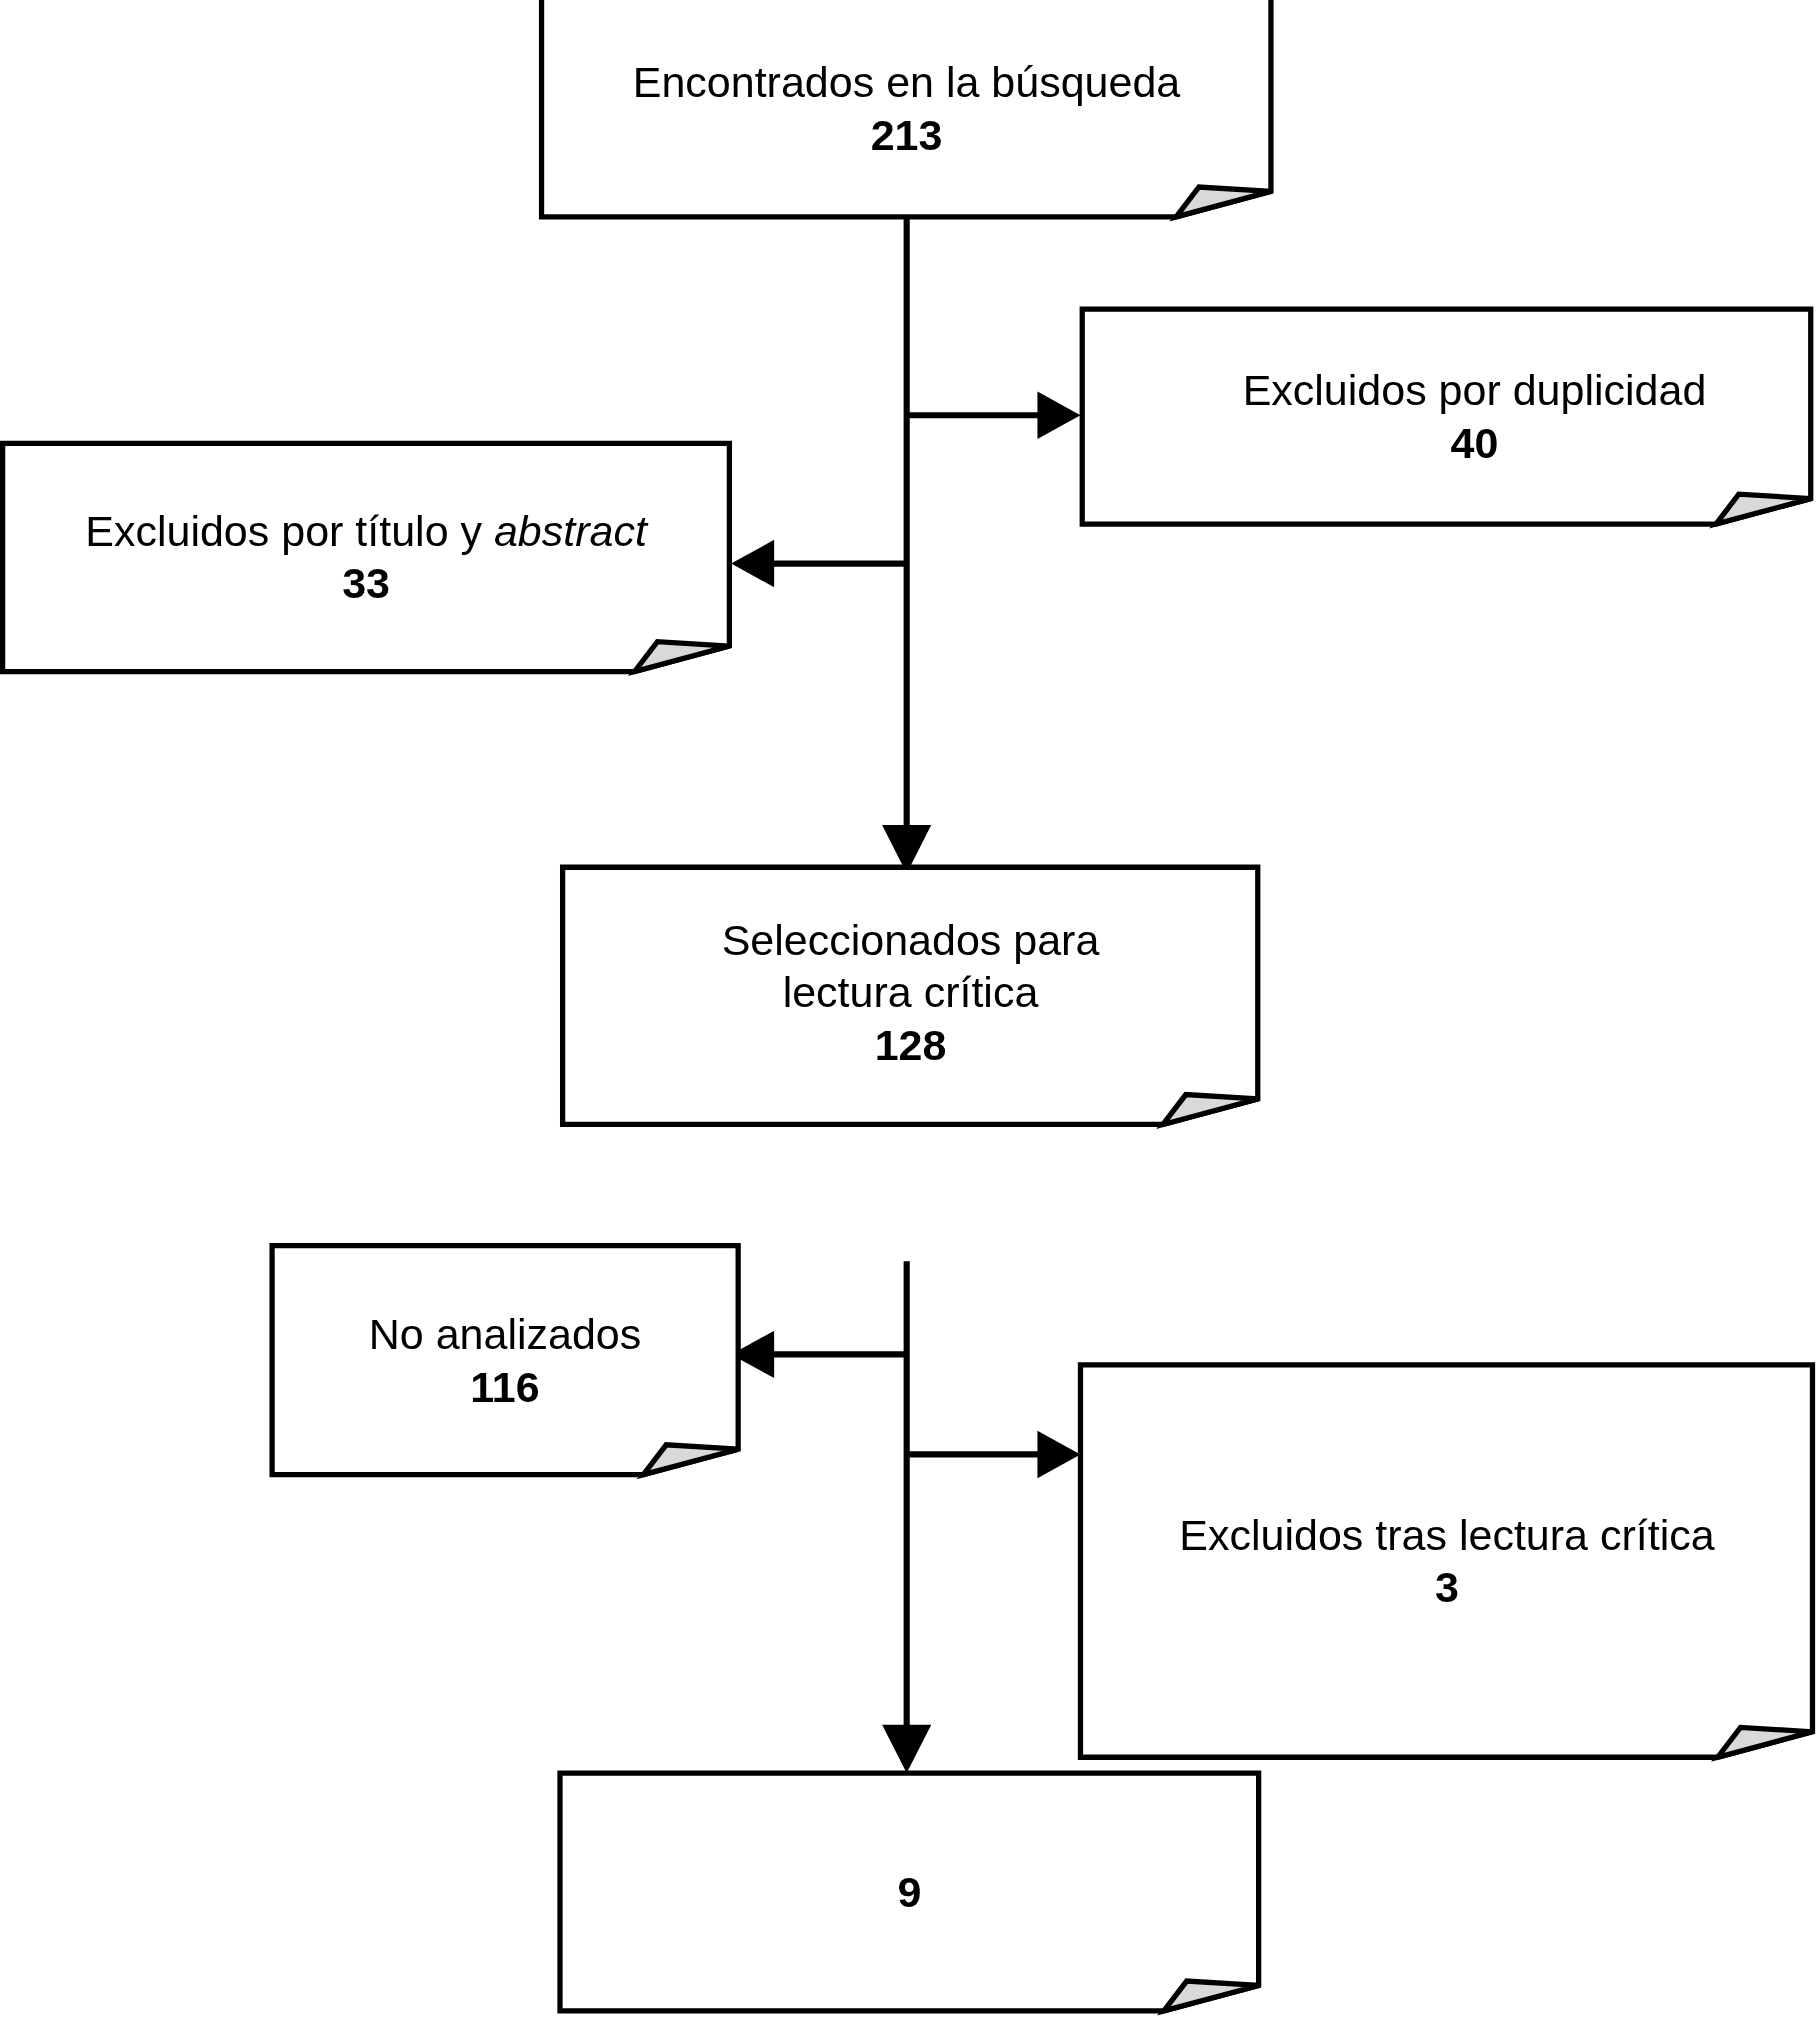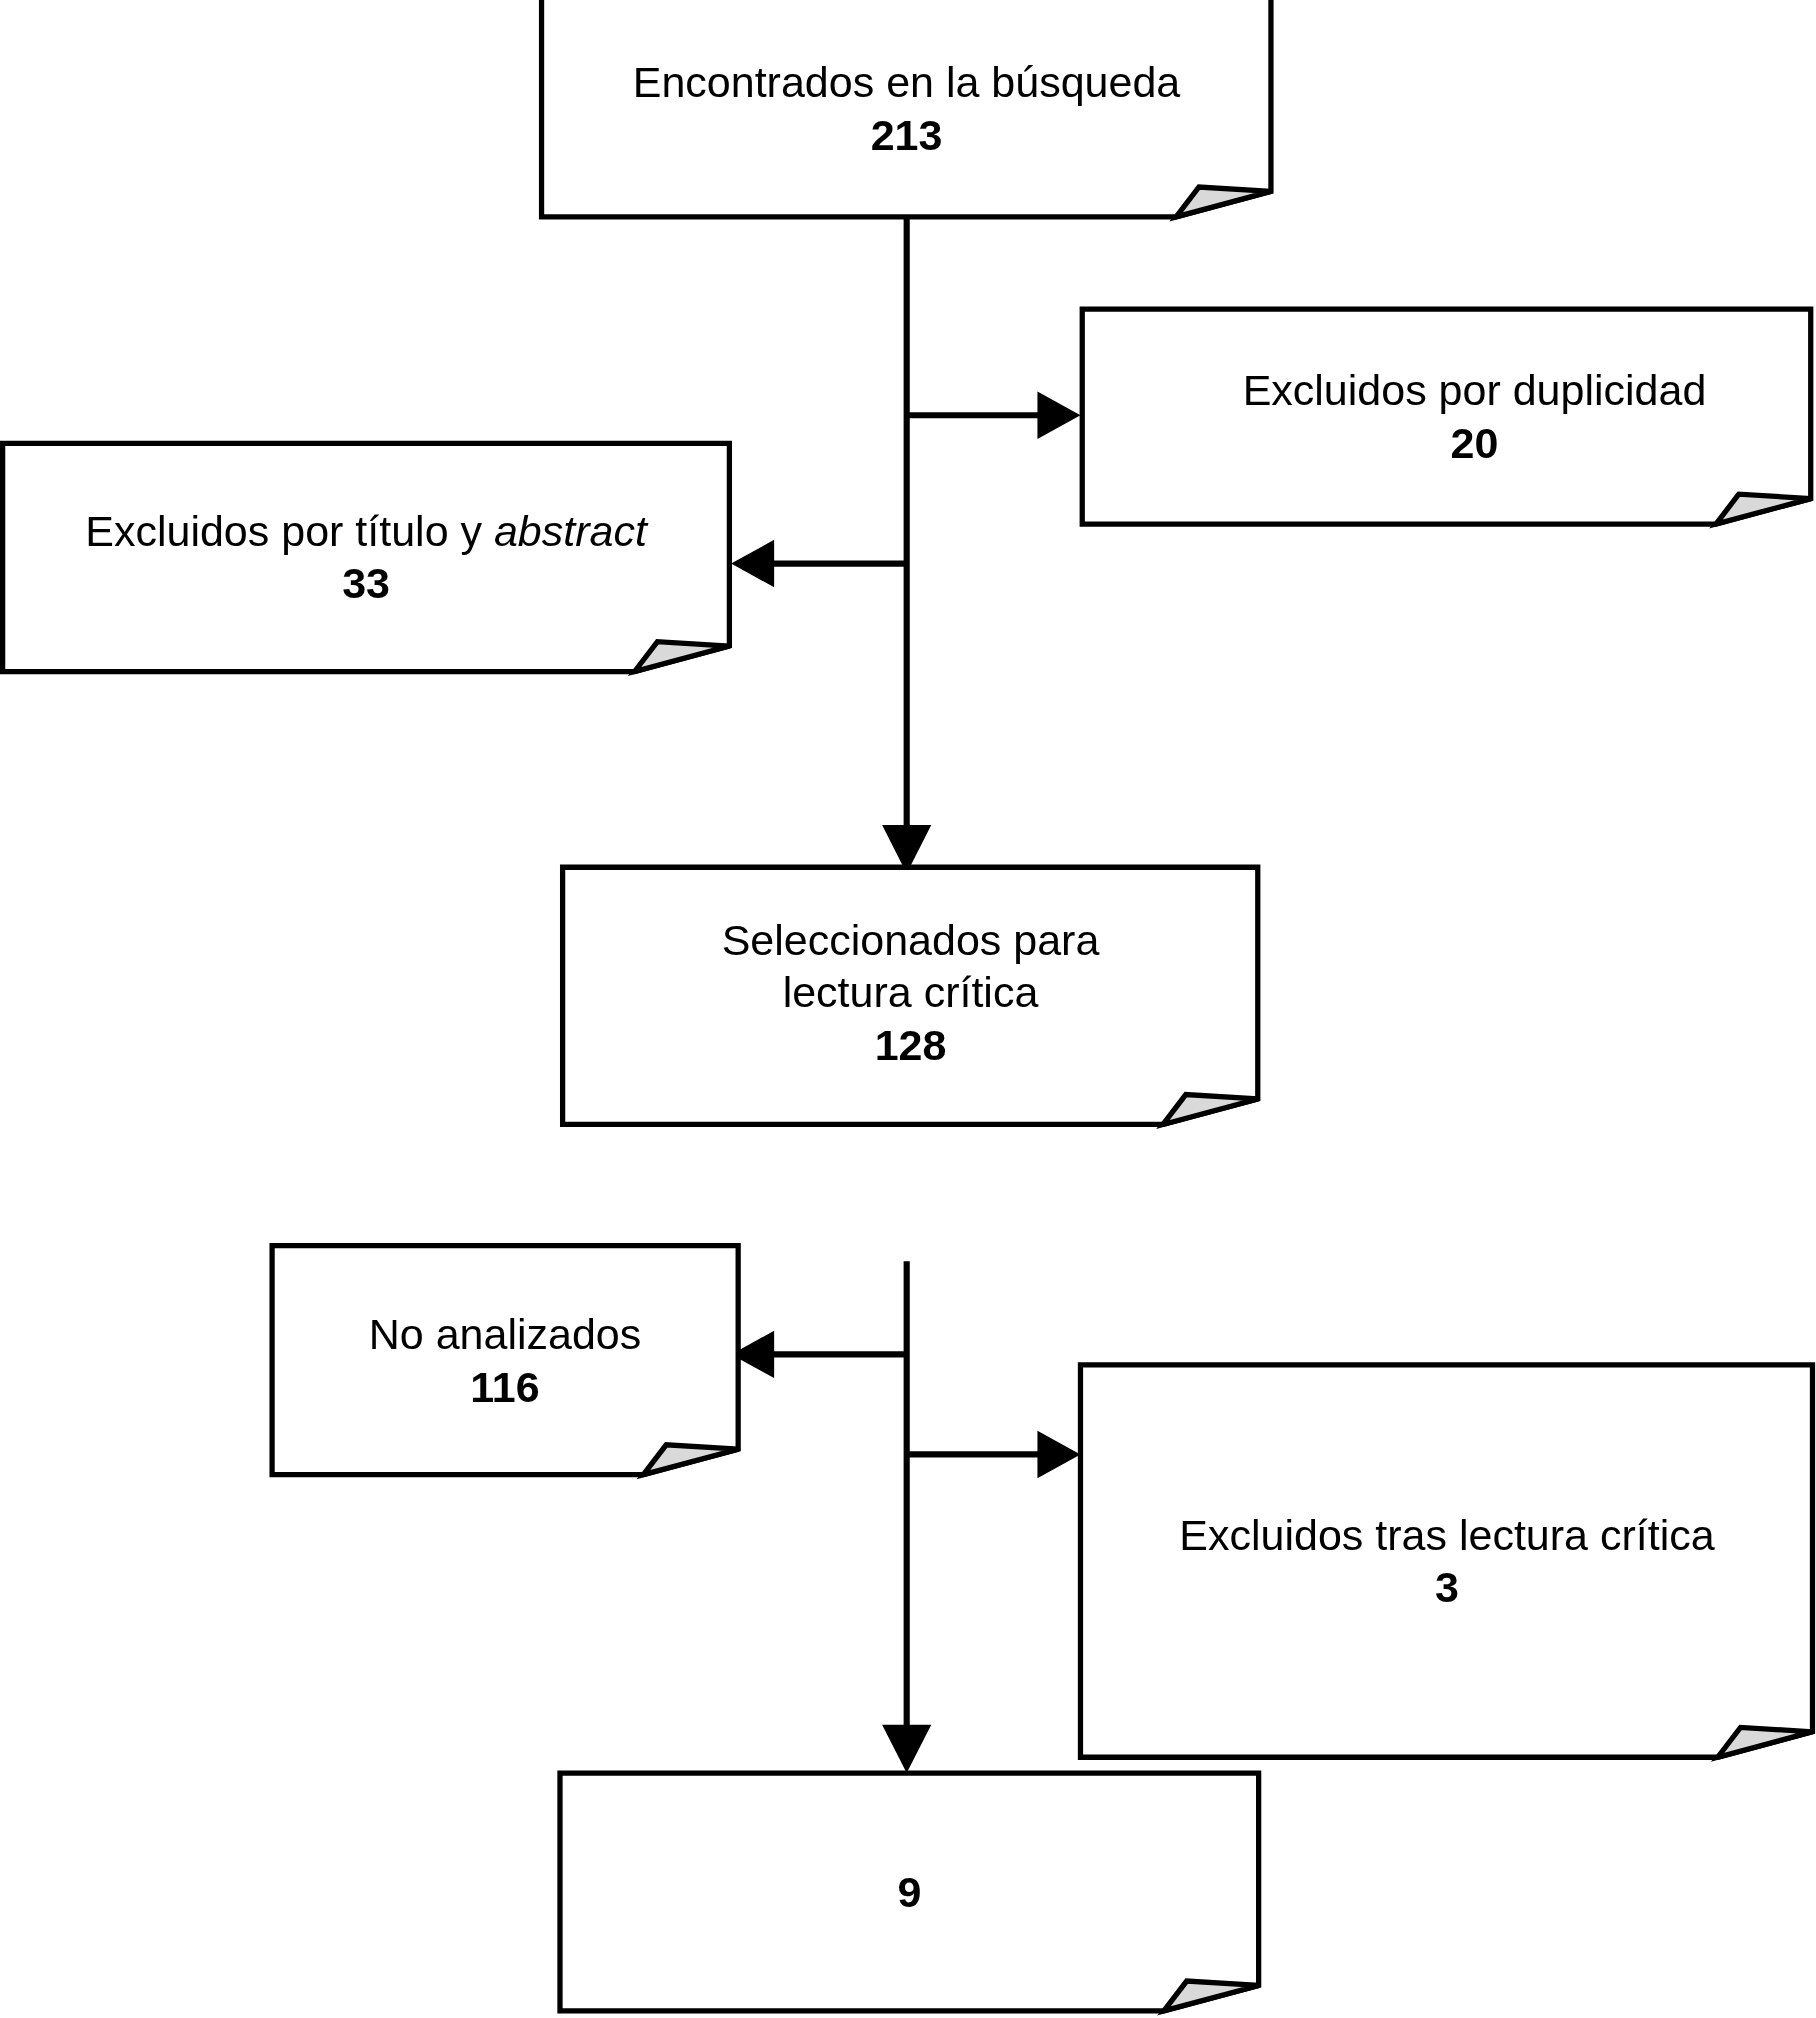--- a/index.html
+++ b/index.html
@@ -139,21 +139,21 @@
 
   </svg>
 
   <div class="node-text" style="left:542px; top:0px; width:729px; height:217px;">
     <div class="node-label">Encontrados en la búsqueda</div>
     <div class="node-count">213</div>
   </div>
 
   <div class="node-text" style="left:1110px; top:309px; width:729px; height:215px;">
     <div class="node-label">Excluidos por duplicidad</div>
-    <div class="node-count">20</div>
+    <div class="node-count">40</div>
   </div>
 
   <div class="node-text" style="left:2.6px; top:443px; width:727px; height:228px;">
     <div class="node-label"><span>Excluidos por título y </span><span class="em-word">abstract</span></div>
     <div class="node-count">33</div>
   </div>
 
   <div class="node-text" style="left:598px; top:864px; width:625px; height:257px;">
     <div class="node-label" style="max-width:465px;">Seleccionados para lectura crítica</div>
     <div class="node-count">128</div>

